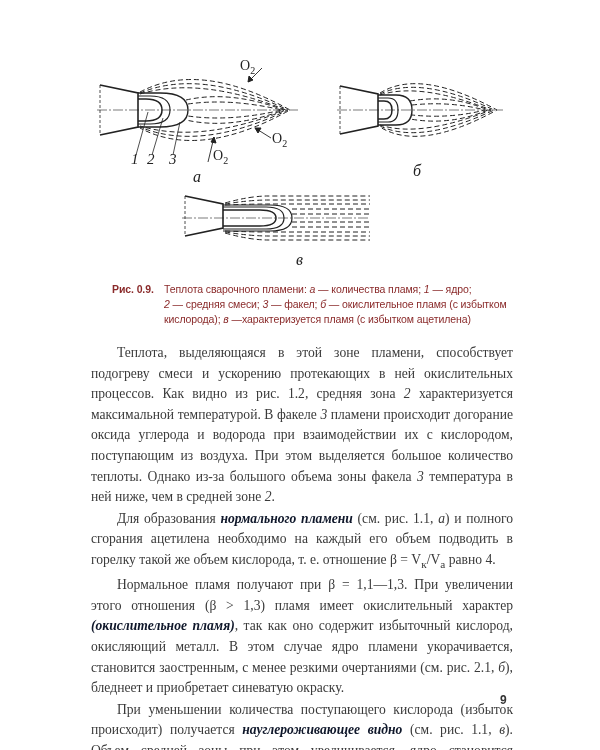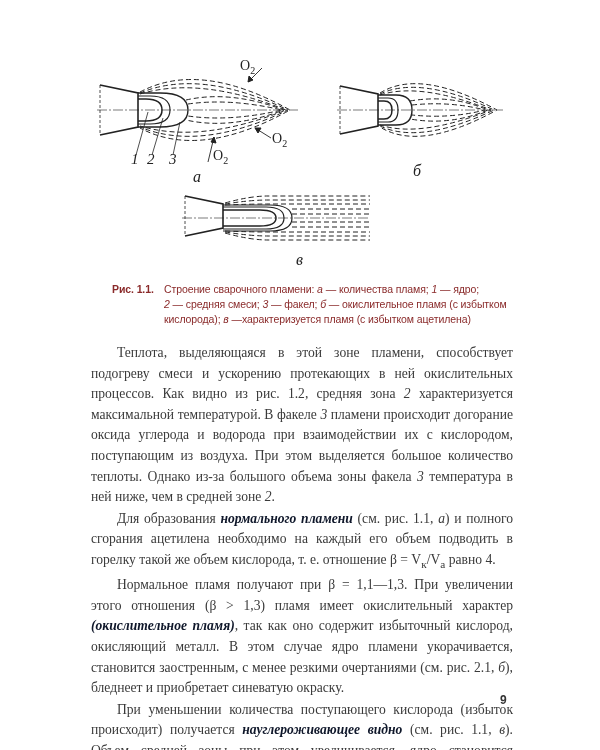--- a/index.html
+++ b/index.html
@@ -114,22 +114,22 @@
   <text class="numlabel" x="131" y="164">1</text>
   <text class="numlabel" x="147" y="164">2</text>
   <text class="numlabel" x="169" y="164">3</text>
 
   <text class="figlabel" x="193" y="182">а</text>
   <text class="figlabel" x="413" y="176">б</text>
   <text class="figlabel" x="296" y="265">в</text>
 </svg>
 
 <div class="caption">
-  <span class="lbl">Рис. 1.1.</span>
-  <span class="txt"><span>Строение сварочного пламени: </span><i>а</i><span> — количества пламя; </span><i>1</i><span> — ядро; </span><br><i>2</i><span> — средняя смеси; </span><i>3</i><span> — факел; </span><i>б</i><span> — окислительное пламя (с избытком кислорода); </span><i>в</i><span> —характеризуется пламя (с избытком ацетилена)</span></span>
+  <span class="lbl">Рис. 0.9.</span>
+  <span class="txt"><span>Теплота сварочного пламени: </span><i>а</i><span> — количества пламя; </span><i>1</i><span> — ядро; </span><br><i>2</i><span> — средняя смеси; </span><i>3</i><span> — факел; </span><i>б</i><span> — окислительное пламя (с избытком кислорода); </span><i>в</i><span> —характеризуется пламя (с избытком ацетилена)</span></span>
 </div>
 
 <div class="body">
   <p><span>Теплота, выделяющаяся в этой зоне пламени, способствует подогреву смеси и ускорению протекающих в ней окислительных процессов. Как видно из рис. 1.2, средняя зона </span><i>2</i><span> характеризуется максимальной температурой. В факеле </span><i>3</i><span> пламени происходит догорание оксида углерода и водорода при взаимодействии их с кислородом, поступающим из воздуха. При этом выделяется большое количество теплоты. Однако из-за большого объема зоны факела </span><i>3</i><span> температура в ней ниже, чем в средней зоне </span><i>2</i><span>.</span></p>
   <p><span>Для образования </span><span class="bi">нормального пламени</span><span> (см. рис. 1.1, </span><i>а</i><span>) и полного сгорания ацетилена необходимо на каждый его объем подводить в горелку такой же объем кислорода, т. е. отношение β = V</span><sub>к</sub><span>/V</span><sub>а</sub><span> равно 4.</span></p>
   <p><span>Нормальное пламя получают при β = 1,1—1,3. При увеличении этого отношения (β &gt; 1,3) пламя имеет окислительный характер </span><span class="bi">(окислительное пламя)</span><span>, так как оно содержит избыточный кислород, окисляющий металл. В этом случае ядро пламени укорачивается, становится заостренным, с менее резкими очертаниями (см. рис. 2.1, </span><i>б</i><span>), бледнеет и приобретает синеватую окраску.</span></p>
   <p><span>При уменьшении количества поступающего кислорода (избыток происходит) получается </span><span class="bi">науглероживающее видно</span><span> (см. рис. 1.1, </span><i>в</i><span>). Объем средней зоны при этом увеличивается, ядро становится расплывчатым, и за ним появляется «ацетиленовое перо» зеленоватого цвета. При значительном избытке ацетилена частицы углерода появляются</span></p>
 </div>
 
 <div class="pagenum">9</div>

